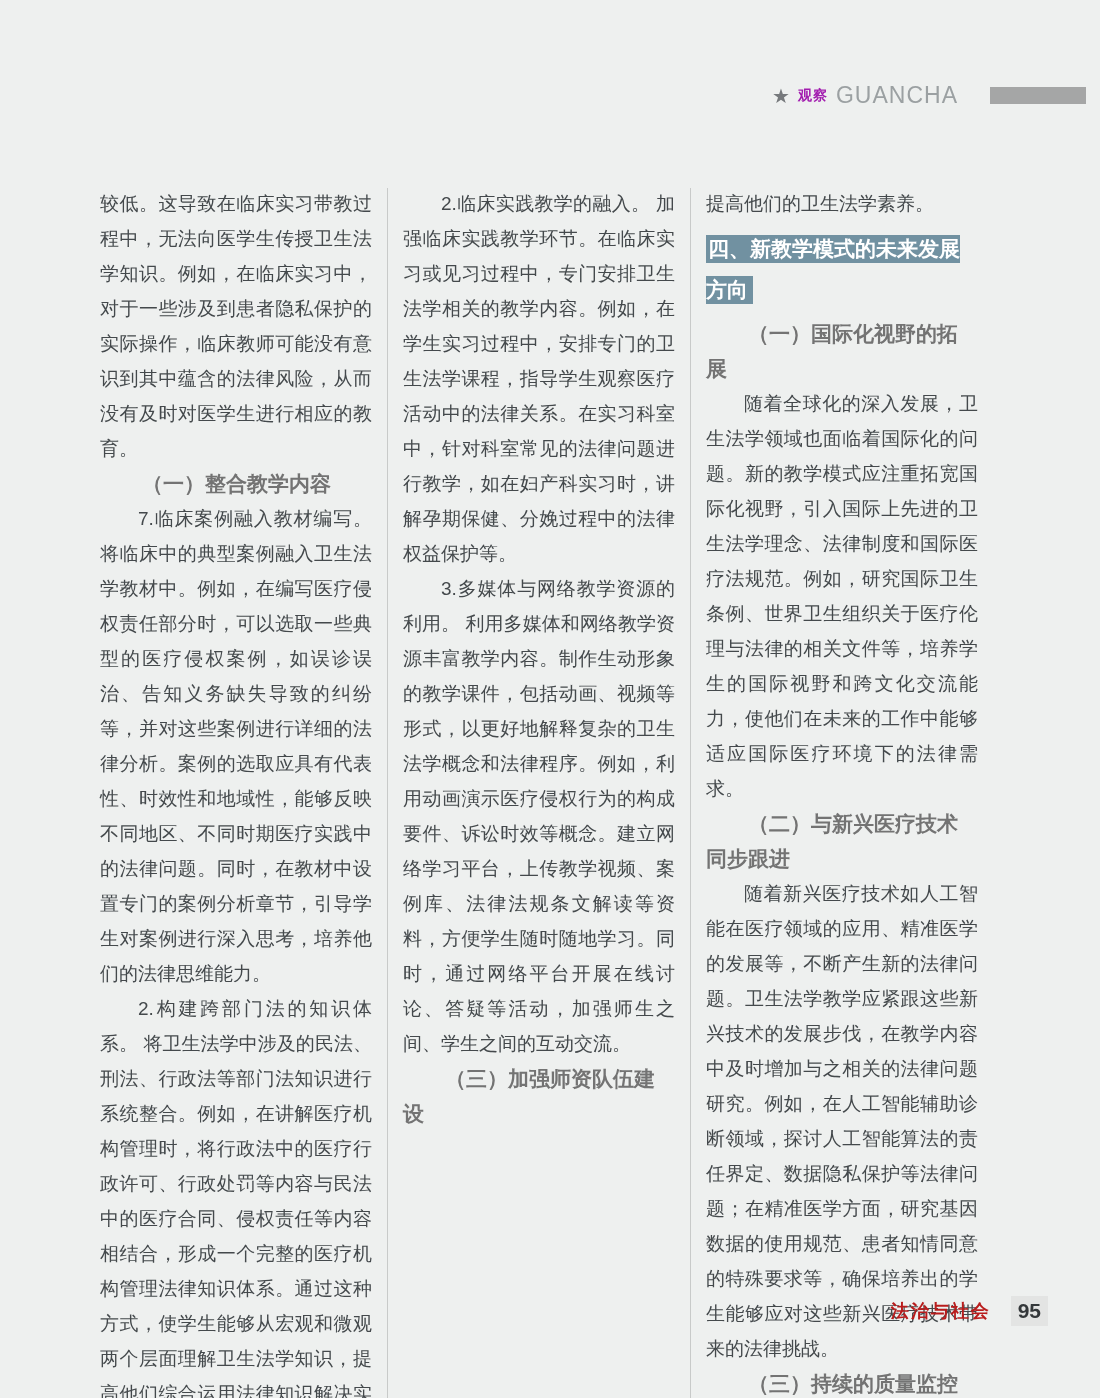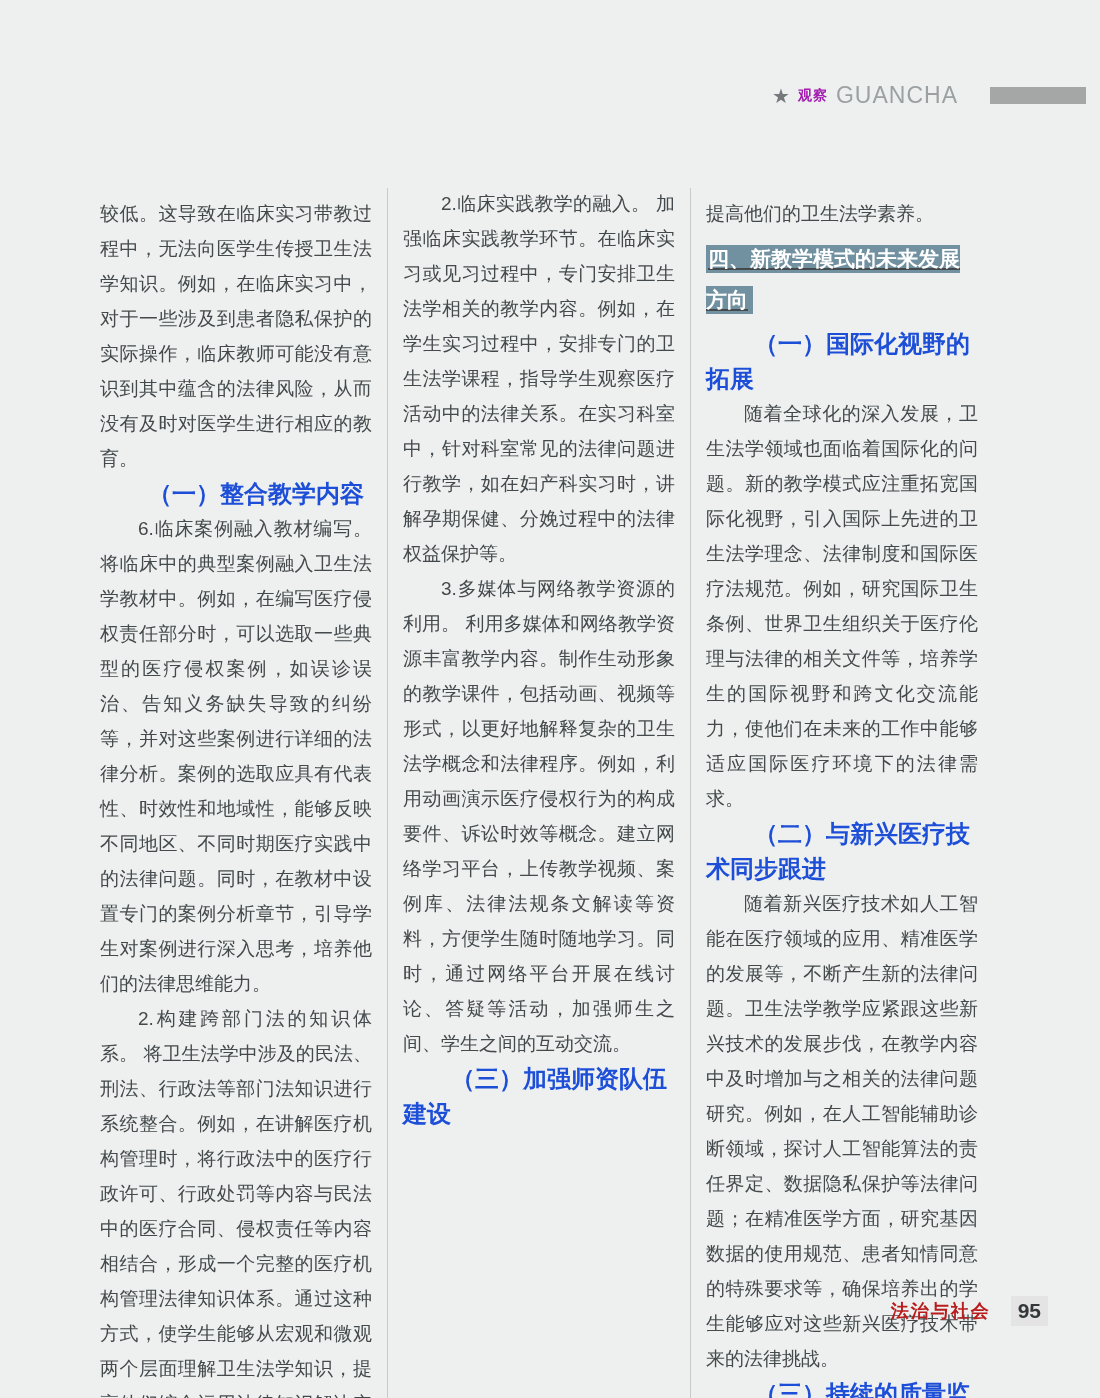--- a/index.html
+++ b/index.html
@@ -40,44 +40,43 @@
     font-size: 19px;
     line-height: 35px;
     text-align: justify;
   }
   .divider {
     width: 1px;
     background: #c8cac9;
     margin: 2px 15px 30px 15px;
   }
   .para { margin: 0; text-indent: 2em; }
-  .para.noindent { text-indent: 0; margin-top: 10px; }
+  .para.noindent { text-indent: 0; }
 
   .hl-heading {
     margin: 7px 0 6px 0;
     font-size: 21px;
     font-weight: bold;
     line-height: 41px;
     text-align: left;
-    text-decoration: underline;
   }
   .hl {
     background: #7191a1;
     color: #ffffff;
     padding: 2px 5px 3px 2px;
   }
   .sub {
     margin: 0;
     font-family: "DejaVu Serif", serif;
     font-weight: 600;
-    font-size: 24px;
+    font-size: 21px;
     line-height: 35px;
     text-indent: 2em;
     text-align: left;
-    color: #1d4ed8;
+    color: #737373;
   }
 
   
   .page-footer {
     position: absolute;
     bottom: 72px; right: 52px;
     display: flex; align-items: center;
     gap: 20px;
   }
   .journal { font-size: 18px; font-weight: bold; color: #b91c1c; letter-spacing: 2px; }
@@ -99,21 +98,21 @@
     <span class="hdr-cn">观察</span>
     <span class="hdr-latin">GUANCHA</span>
     <span class="hdr-bar"></span>
   </header>
 
   <main class="columns">
 
     <section class="col">
       <p class="para noindent">较低。这导致在临床实习带教过程中，无法向医学生传授卫生法学知识。例如，在临床实习中，对于一些涉及到患者隐私保护的实际操作，临床教师可能没有意识到其中蕴含的法律风险，从而没有及时对医学生进行相应的教育。</p>
       <h3 class="sub">（一）整合教学内容</h3>
-      <p class="para">6.临床案例融入教材编写。 将临床中的典型案例融入卫生法学教材中。例如，在编写医疗侵权责任部分时，可以选取一些典型的医疗侵权案例，如误诊误治、告知义务缺失导致的纠纷等，并对这些案例进行详细的法律分析。案例的选取应具有代表性、时效性和地域性，能够反映不同地区、不同时期医疗实践中的法律问题。同时，在教材中设置专门的案例分析章节，引导学生对案例进行深入思考，培养他们的法律思维能力。</p>
+      <p class="para">7.临床案例融入教材编写。 将临床中的典型案例融入卫生法学教材中。例如，在编写医疗侵权责任部分时，可以选取一些典型的医疗侵权案例，如误诊误治、告知义务缺失导致的纠纷等，并对这些案例进行详细的法律分析。案例的选取应具有代表性、时效性和地域性，能够反映不同地区、不同时期医疗实践中的法律问题。同时，在教材中设置专门的案例分析章节，引导学生对案例进行深入思考，培养他们的法律思维能力。</p>
       <p class="para">2.构建跨部门法的知识体系。 将卫生法学中涉及的民法、刑法、行政法等部门法知识进行系统整合。例如，在讲解医疗机构管理时，将行政法中的医疗行政许可、行政处罚等内容与民法中的医疗合同、侵权责任等内容相结合，形成一个完整的医疗机构管理法律知识体系。通过这种方式，使学生能够从宏观和微观两个层面理解卫生法学知识，提高他们综合运用法律知识解决实际问题的能力。</p>
 
     </section>
 
     <div class="divider"></div>
 
     <section class="col">
       <p class="para">2.临床实践教学的融入。 加强临床实践教学环节。在临床实习或见习过程中，专门安排卫生法学相关的教学内容。例如，在学生实习过程中，安排专门的卫生法学课程，指导学生观察医疗活动中的法律关系。在实习科室中，针对科室常见的法律问题进行教学，如在妇产科实习时，讲解孕期保健、分娩过程中的法律权益保护等。</p>
       <p class="para">3.多媒体与网络教学资源的利用。 利用多媒体和网络教学资源丰富教学内容。制作生动形象的教学课件，包括动画、视频等形式，以更好地解释复杂的卫生法学概念和法律程序。例如，利用动画演示医疗侵权行为的构成要件、诉讼时效等概念。建立网络学习平台，上传教学视频、案例库、法律法规条文解读等资料，方便学生随时随地学习。同时，通过网络平台开展在线讨论、答疑等活动，加强师生之间、学生之间的互动交流。</p>
       <h3 class="sub">（三）加强师资队伍建设</h3>

